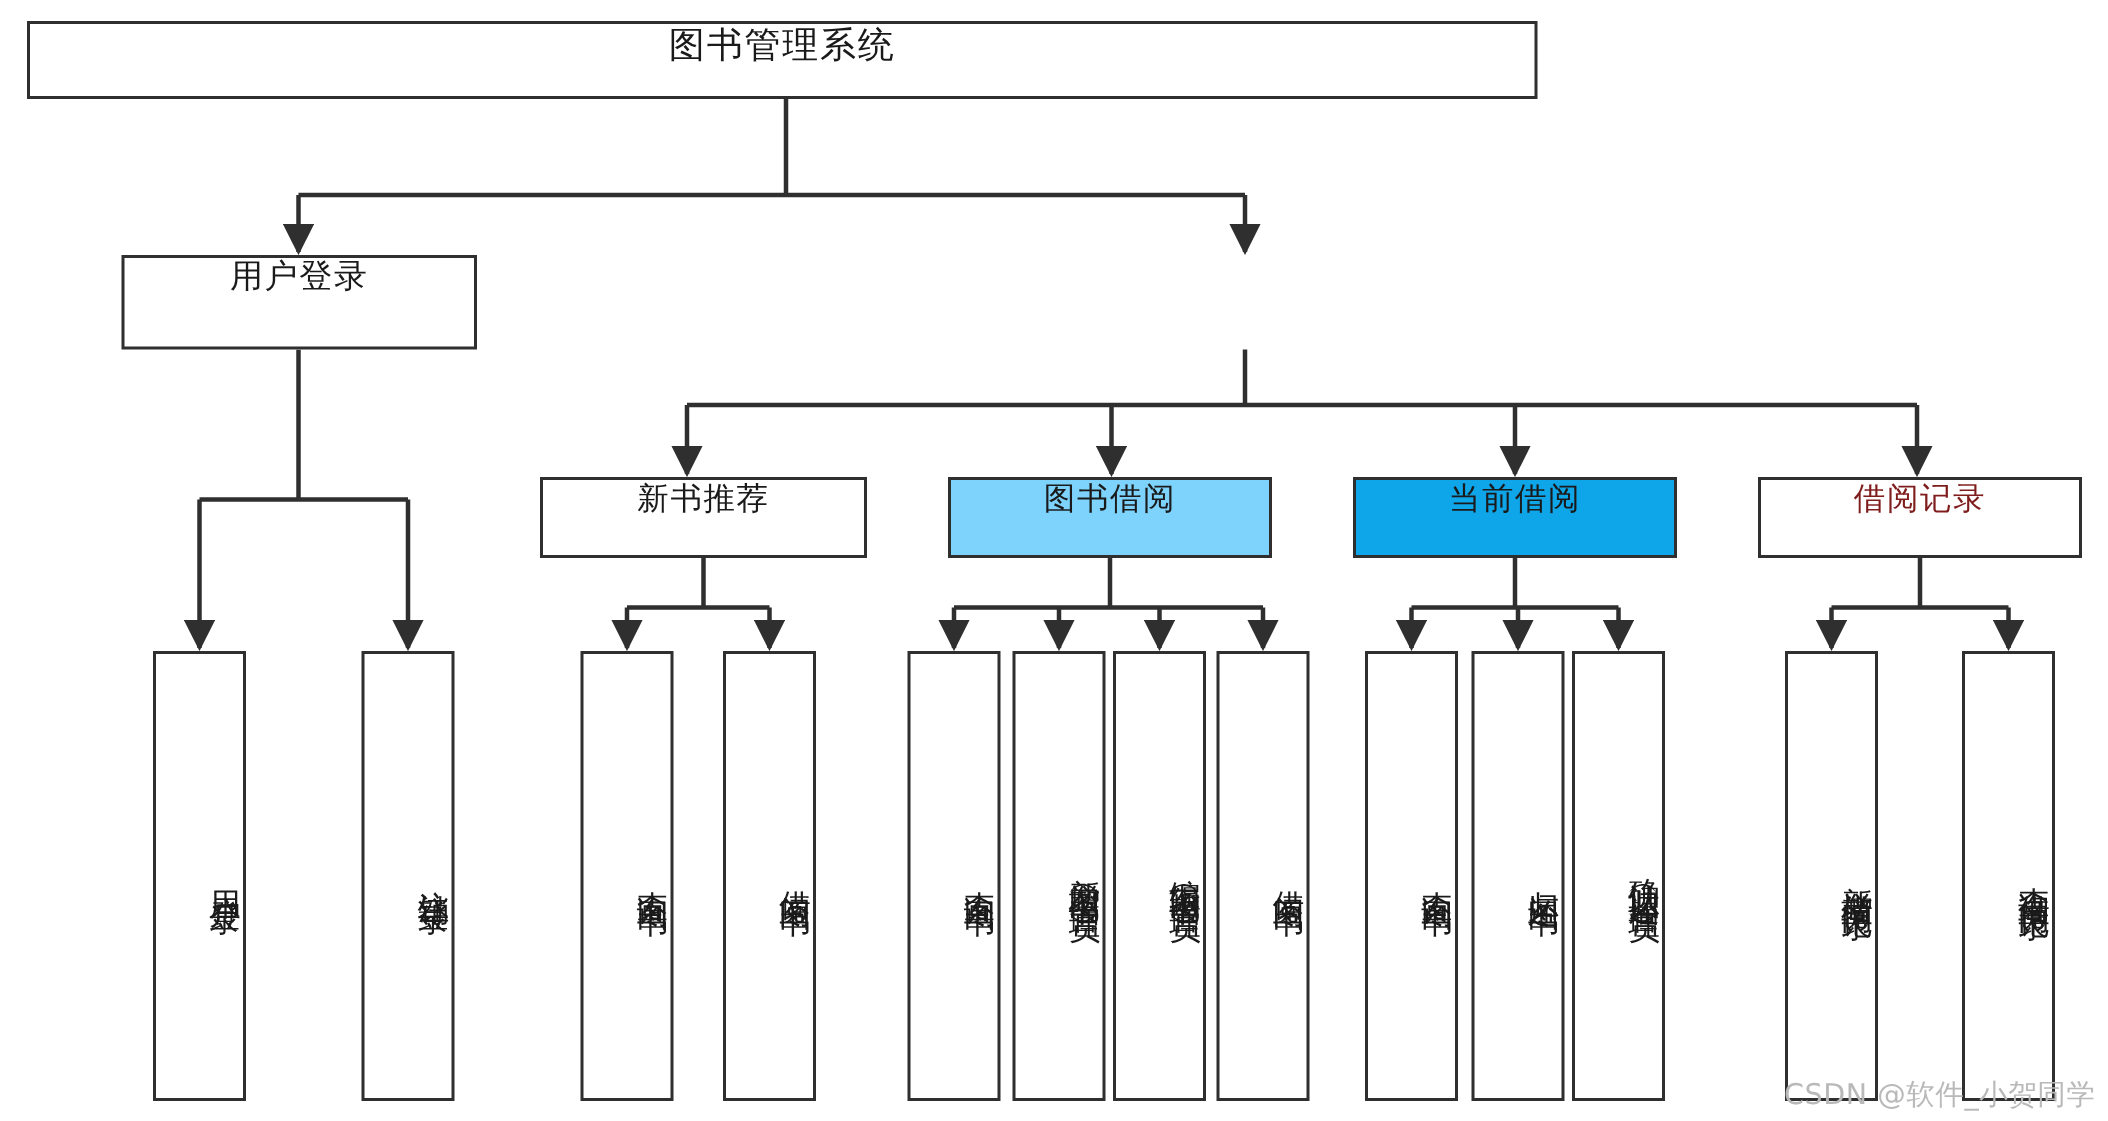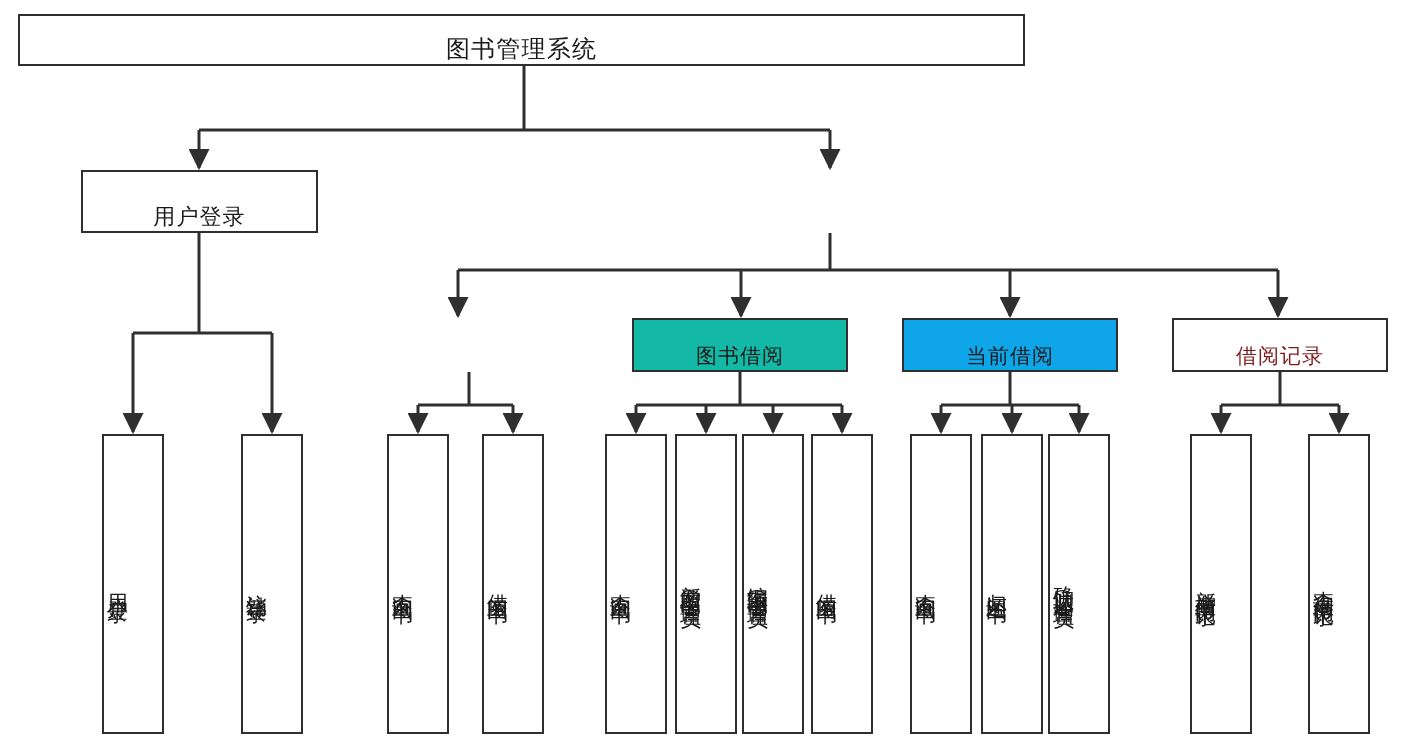--- a/index.html
+++ b/index.html
@@ -25,21 +25,21 @@
     width: 1405px;
     height: 747px;
     pointer-events: none;
   }
   .node {
     position: absolute;
     box-sizing: border-box;
     background: #ffffff;
     border: 2.5px solid #2f2f2f;
     display: flex;
-    align-items: flex-end;
+    align-items: flex-start;
     justify-content: center;
     color: #1a1a1a;
   }
   .node.horizontal {
     writing-mode: horizontal-tb;
   }
   .node.vertical {
     writing-mode: vertical-rl;
     text-orientation: upright;
   }
@@ -126,21 +126,24 @@
   </svg>
 
   <div class="node root horizontal" style="left: 18px; top: 14px; width: 1007px; height: 52px; border-color: rgb(47, 47, 47); background: rgb(255, 255, 255); color: rgb(26, 26, 26);">
     <span class="node-label">图书管理系统</span>
   </div>
 
   <div class="node level2 horizontal" style="left: 81px; top: 170px; width: 237px; height: 63px; border-color: rgb(47, 47, 47); background: rgb(255, 255, 255); color: rgb(26, 26, 26);">
     <span class="node-label">用户登录</span>
   </div>
 
-  <div class="node level3 horizontal" style="left: 632px; top: 318px; width: 216px; height: 54px; border-color: rgb(47, 47, 47); background: #14b8a6; color: rgb(26, 26, 26);">
+  <div class="node level3 horizontal" style="left: 360px; top: 318px; width: 218px; height: 54px; border-color: rgb(47, 47, 47); background: rgb(255, 255, 255); color: rgb(26, 26, 26);">
+    <span class="node-label">新书推荐</span>
+  </div>
+  <div class="node level3 horizontal" style="left: 632px; top: 318px; width: 216px; height: 54px; border-color: rgb(47, 47, 47); background: #7dd3fc; color: rgb(26, 26, 26);">
     <span class="node-label">图书借阅</span>
   </div>
   <div class="node level3 horizontal" style="left: 902px; top: 318px; width: 216px; height: 54px; border-color: rgb(47, 47, 47); background: #0ea5e9; color: rgb(26, 26, 26);">
     <span class="node-label">当前借阅</span>
   </div>
   <div class="node level3 horizontal" style="left: 1172px; top: 318px; width: 216px; height: 54px; border-color: rgb(47, 47, 47); background: rgb(255, 255, 255); color: #7f1d1d;">
     <span class="node-label">借阅记录</span>
   </div>
 
   <div class="node leaf vertical" style="left: 102px; top: 434px; width: 62px; height: 300px; border-color: rgb(47, 47, 47); background: rgb(255, 255, 255); color: rgb(26, 26, 26);">
@@ -176,14 +179,15 @@
   <div class="node leaf vertical" style="left: 1048px; top: 434px; width: 62px; height: 300px; border-color: rgb(47, 47, 47); background: rgb(255, 255, 255); color: rgb(26, 26, 26);">
     <span class="node-label">确认归还（管理员）</span>
   </div>
   <div class="node leaf vertical" style="left: 1190px; top: 434px; width: 62px; height: 300px; border-color: rgb(47, 47, 47); background: rgb(255, 255, 255); color: rgb(26, 26, 26);">
     <span class="node-label">新增借阅记录</span>
   </div>
   <div class="node leaf vertical" style="left: 1308px; top: 434px; width: 62px; height: 300px; border-color: rgb(47, 47, 47); background: rgb(255, 255, 255); color: rgb(26, 26, 26);">
     <span class="node-label">查询借阅记录</span>
   </div>
 
+  <div id="watermark" style="color: rgb(185, 185, 185);">CSDN @软件_小贺同学</div>
 
 </div>
 
 </body></html>

